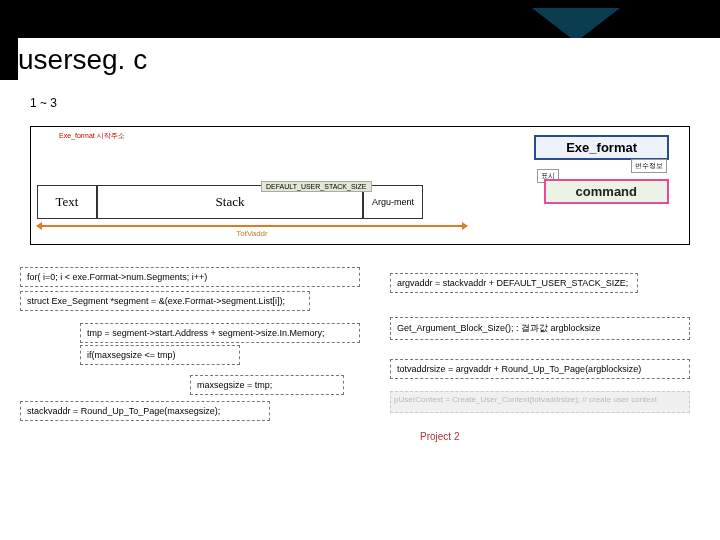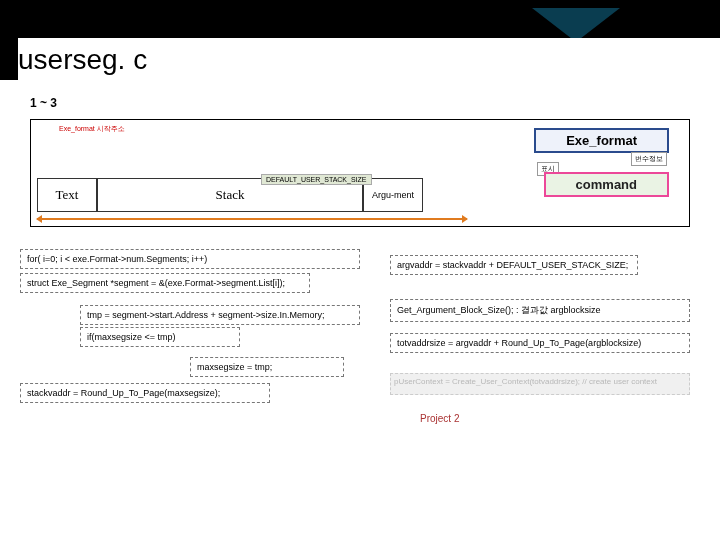--- a/index.html
+++ b/index.html
@@ -43,21 +43,21 @@
     position: absolute; top: 0;
   }
   .tri-bot {
     width: 0; height: 0;
     border-left: 44px solid transparent;
     border-right: 44px solid transparent;
     border-bottom: 34px solid #0a3d50;
     position: absolute; bottom: 0;
   }
   .content { position: relative; padding: 10px 20px; }
-  .step-label { font-size: 12px; font-weight: bold; margin: 6px 0 9px 10px; }
+  .step-label { font-size: 12px; font-weight: normal; margin: 6px 0 16px 10px; }
 
   .mem-outer {
     border: 1px solid #000;
     width: 660px;
     margin: 0 auto;
     padding: 4px 6px 6px 6px;
     position: relative;
   }
   .exe-label { font-size: 7px; color: #c00; margin-left: 22px; }
   .exefmt-box {
@@ -167,30 +167,31 @@
     <div class="tag-sm" style="right:130px; top:42px;">표시</div>
     <div class="stacksize-lbl">DEFAULT_USER_STACK_SIZE</div>
     <div class="cmd-box">command</div>
 
     <div class="mem-row">
       <div class="mem-cell" style="width:60px">Text</div>
       <div class="mem-cell" style="width:266px">Stack</div>
       <div class="mem-cell" style="width:60px; font-size:9px; line-height:1; font-family:Arial;">Argu-ment</div>
     </div>
     <div class="arrow-bar" style="width:430px;"></div>
+    <div class="tot-lbl" style="width:430px;">TotVaddr</div>
   </div>
 
   <div class="lower">
     <div class="codebox" style="left:0; top:0; width:340px;">for( i=0; i &lt; exe.Format-&gt;num.Segments; i++)</div>
     <div class="codebox" style="left:70; top:24px; width:290px;">struct Exe_Segment *segment = &amp;(exe.Format-&gt;segment.List[i]);</div>
     <div class="codebox" style="left:60px; top:56px; width:280px;">tmp = segment-&gt;start.Address + segment-&gt;size.In.Memory;</div>
     <div class="codebox" style="left:60px; top:78px; width:160px;">if(maxsegsize &lt;= tmp)</div>
     <div class="codebox" style="left:170px; top:108px; width:154px;">maxsegsize = tmp;</div>
     <div class="codebox" style="left:0; top:134px; width:250px;">stackvaddr = Round_Up_To_Page(maxsegsize);</div>
 
     <div class="codebox" style="left:370px; top:6px; width:248px;">argvaddr = stackvaddr + DEFAULT_USER_STACK_SIZE;</div>
     <div class="codebox" style="left:370px; top:50px; width:300px;">Get_Argument_Block_Size(); : 결과값 argblocksize</div>
-    <div class="codebox" style="left:370px; top:84px; width:300px;">totvaddrsize = argvaddr + Round_Up_To_Page(argblocksize)</div>
+    <div class="codebox" style="left:370px; top:92px; width:300px;">totvaddrsize = argvaddr + Round_Up_To_Page(argblocksize)</div>
     <div class="blur" style="left:370px; top:124px; width:300px; height:22px;">pUserContext = Create_User_Context(totvaddrsize); // create user context</div>
 
     <div class="proj" style="left:400px; top:164px;">Project 2</div>
   </div>
 </div>
 
 </body></html>

